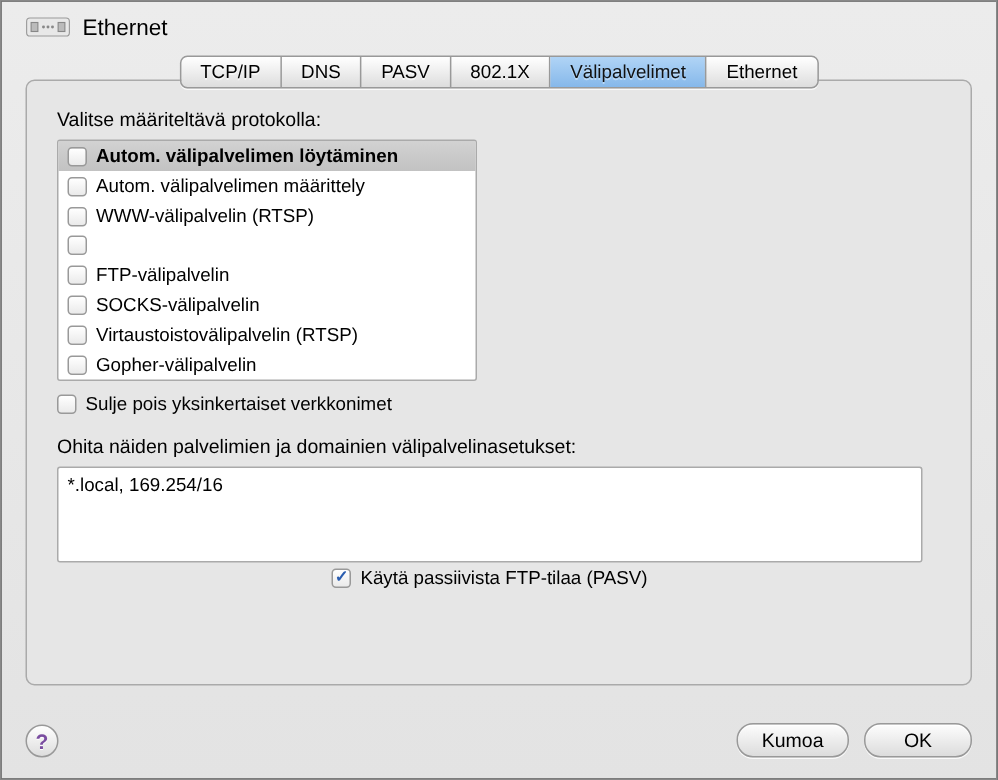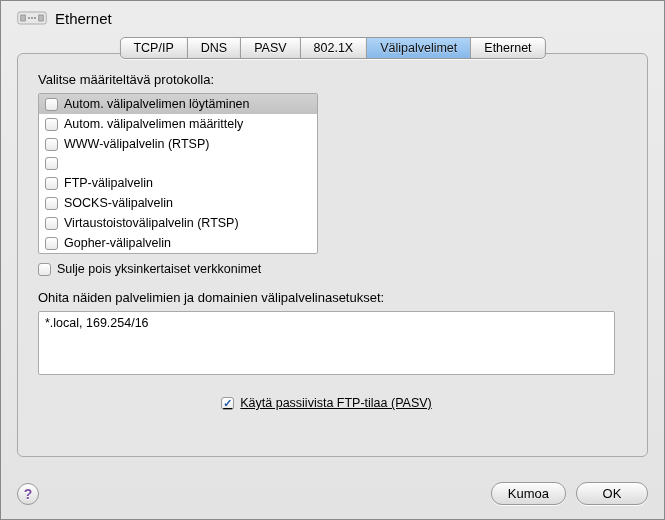--- a/index.html
+++ b/index.html
@@ -81,20 +81,21 @@
   }
   .listrow {
     display: flex;
     align-items: center;
     padding: 3px 6px;
     gap: 6px;
     font-size: 12.5px;
   }
   .listrow.selected {
     background: linear-gradient(#d2d2d2, #c2c2c2);
+    font-weight: bold;
   }
   .chk {
     width: 13px;
     height: 13px;
     border: 1px solid #999;
     border-radius: 3px;
     background: linear-gradient(#fff, #eaeaea);
     display: inline-flex;
     align-items: center;
     justify-content: center;
@@ -115,28 +116,26 @@
     height: 64px;
     border: 1px solid #aaa;
     background: #fff;
     border-radius: 2px;
     padding: 4px 6px;
     font-size: 12.5px;
     resize: none;
     font-family: inherit;
   }
   .pasv-row {
-    margin-top: 18px;
     text-align: center;
     display: flex;
     justify-content: center;
     align-items: center;
     gap: 6px;
     font-size: 12.5px;
-    text-decoration: underline;
   }
   .chk.checked::after {
     content: "✓";
     color: #2a5db0;
     font-weight: bold;
     font-size: 11px;
     line-height: 1;
   }
   .footer {
     position: absolute;

